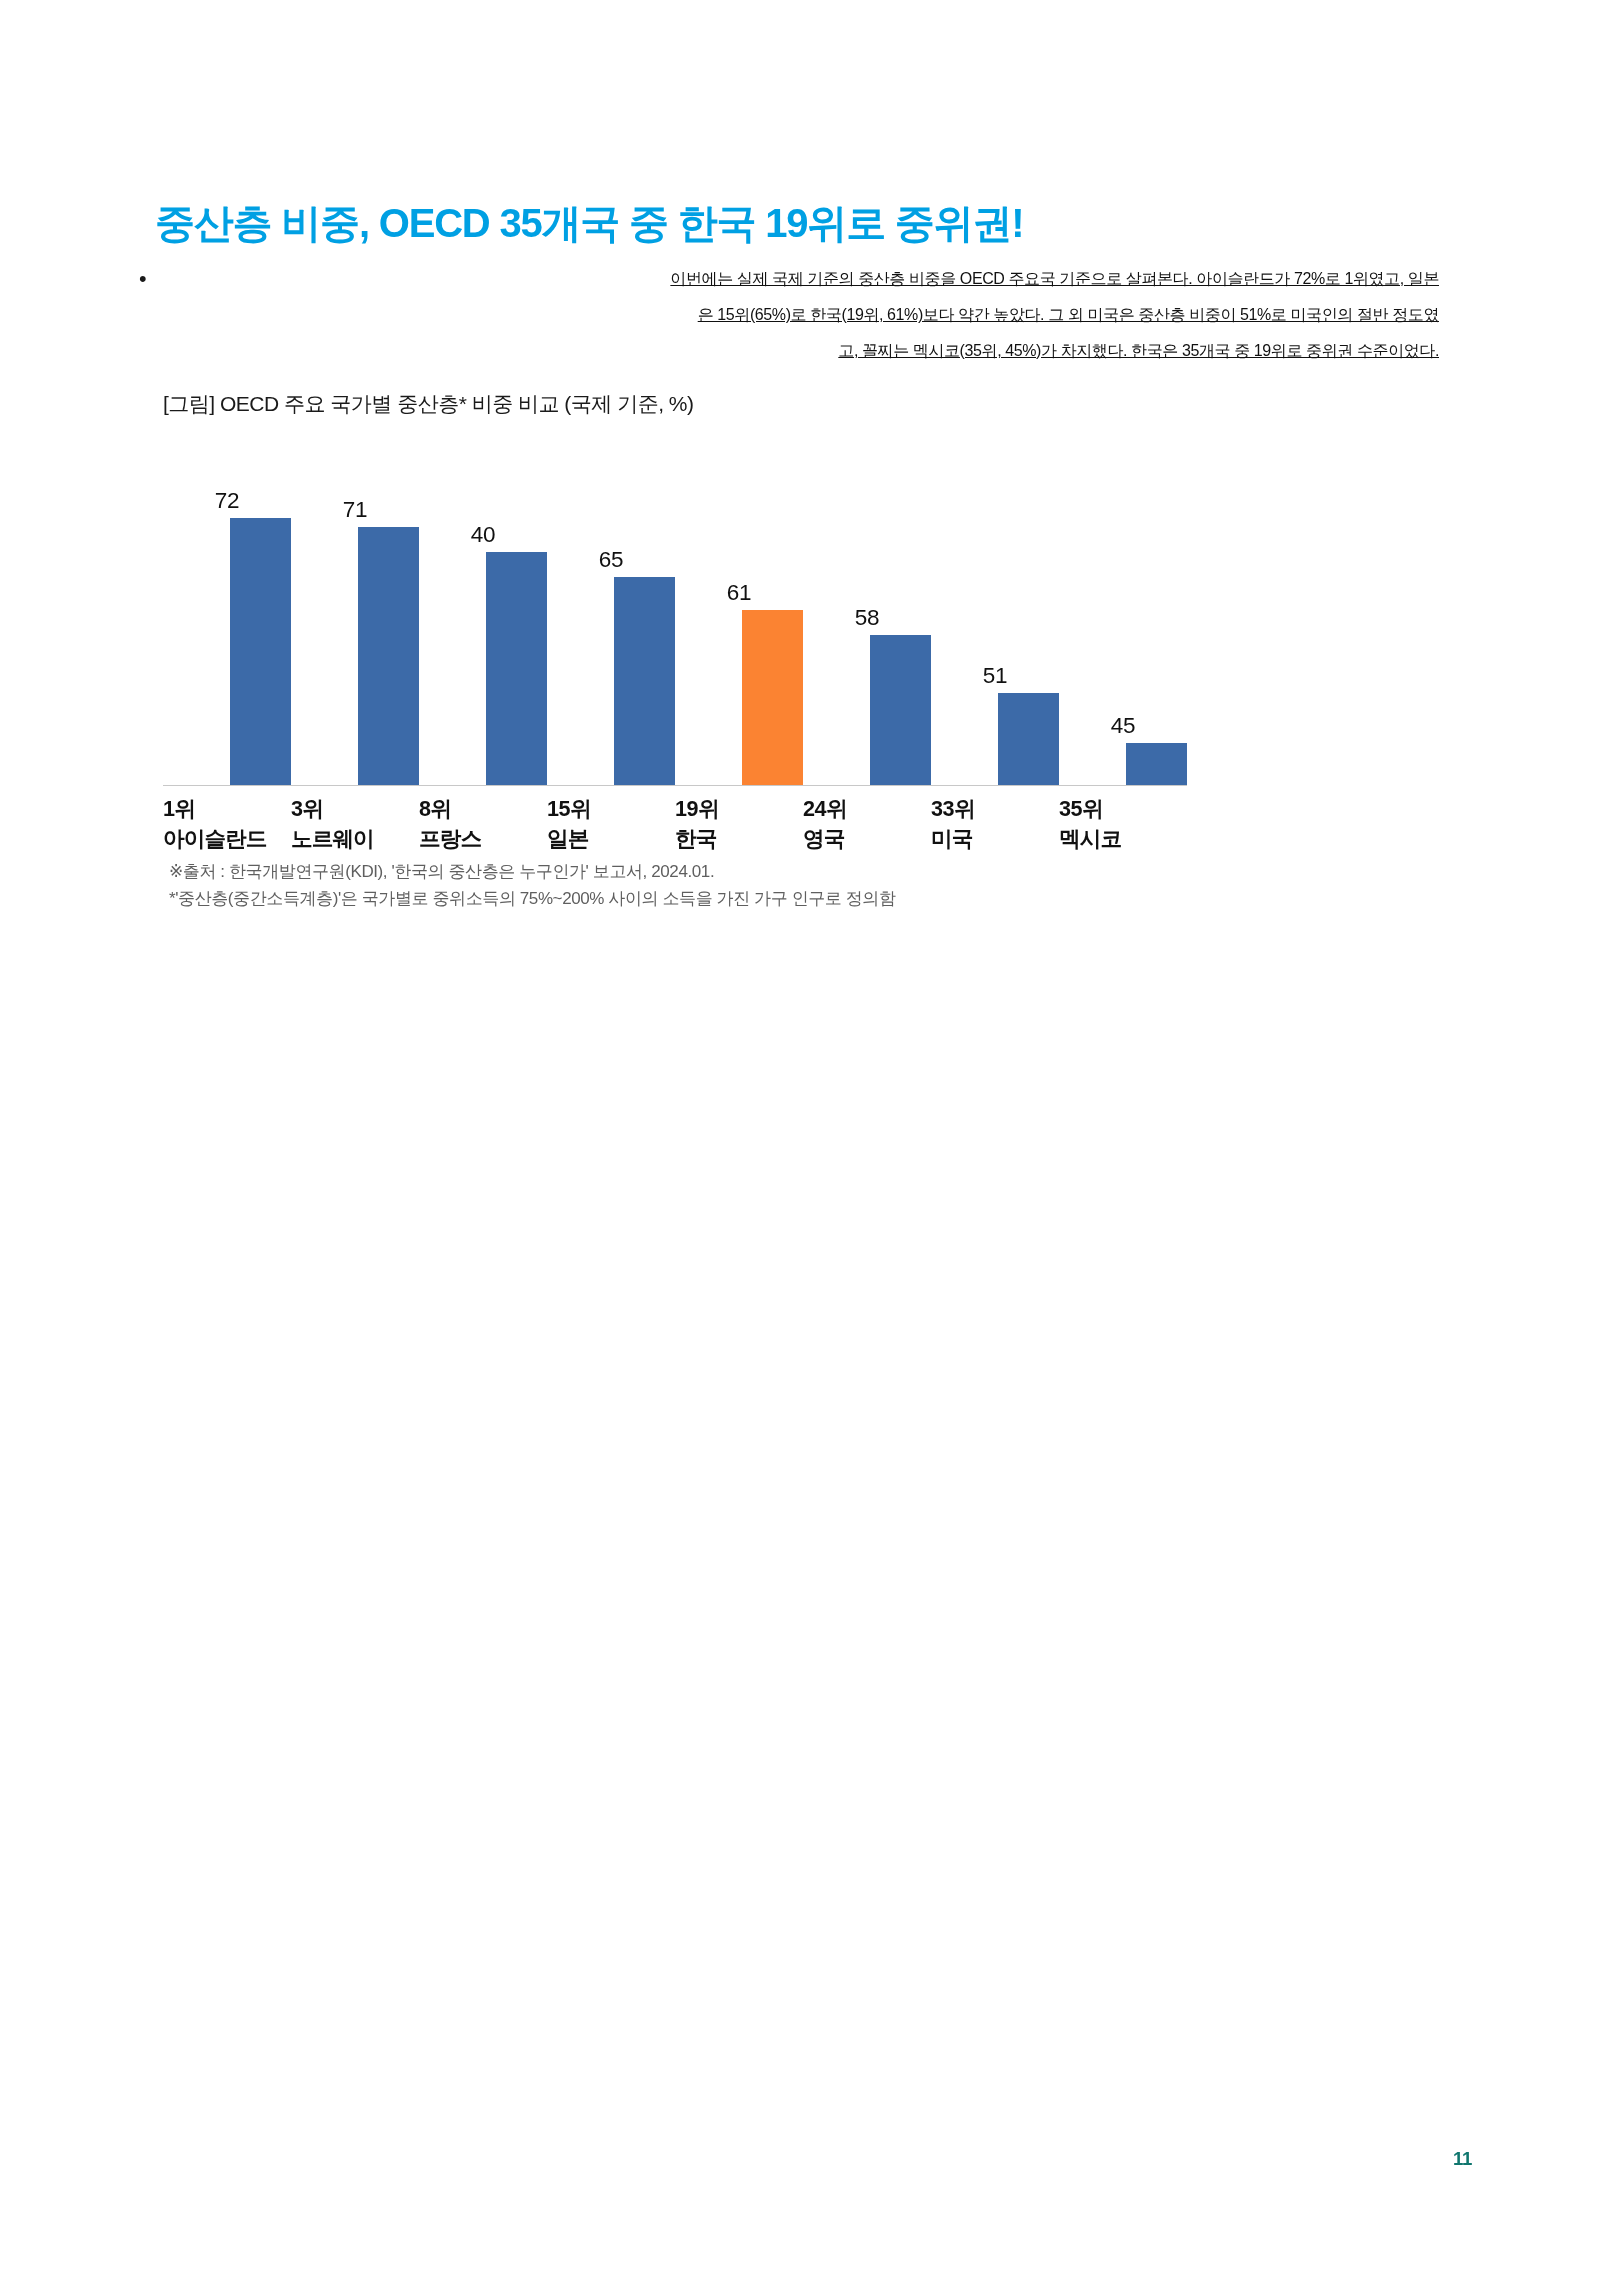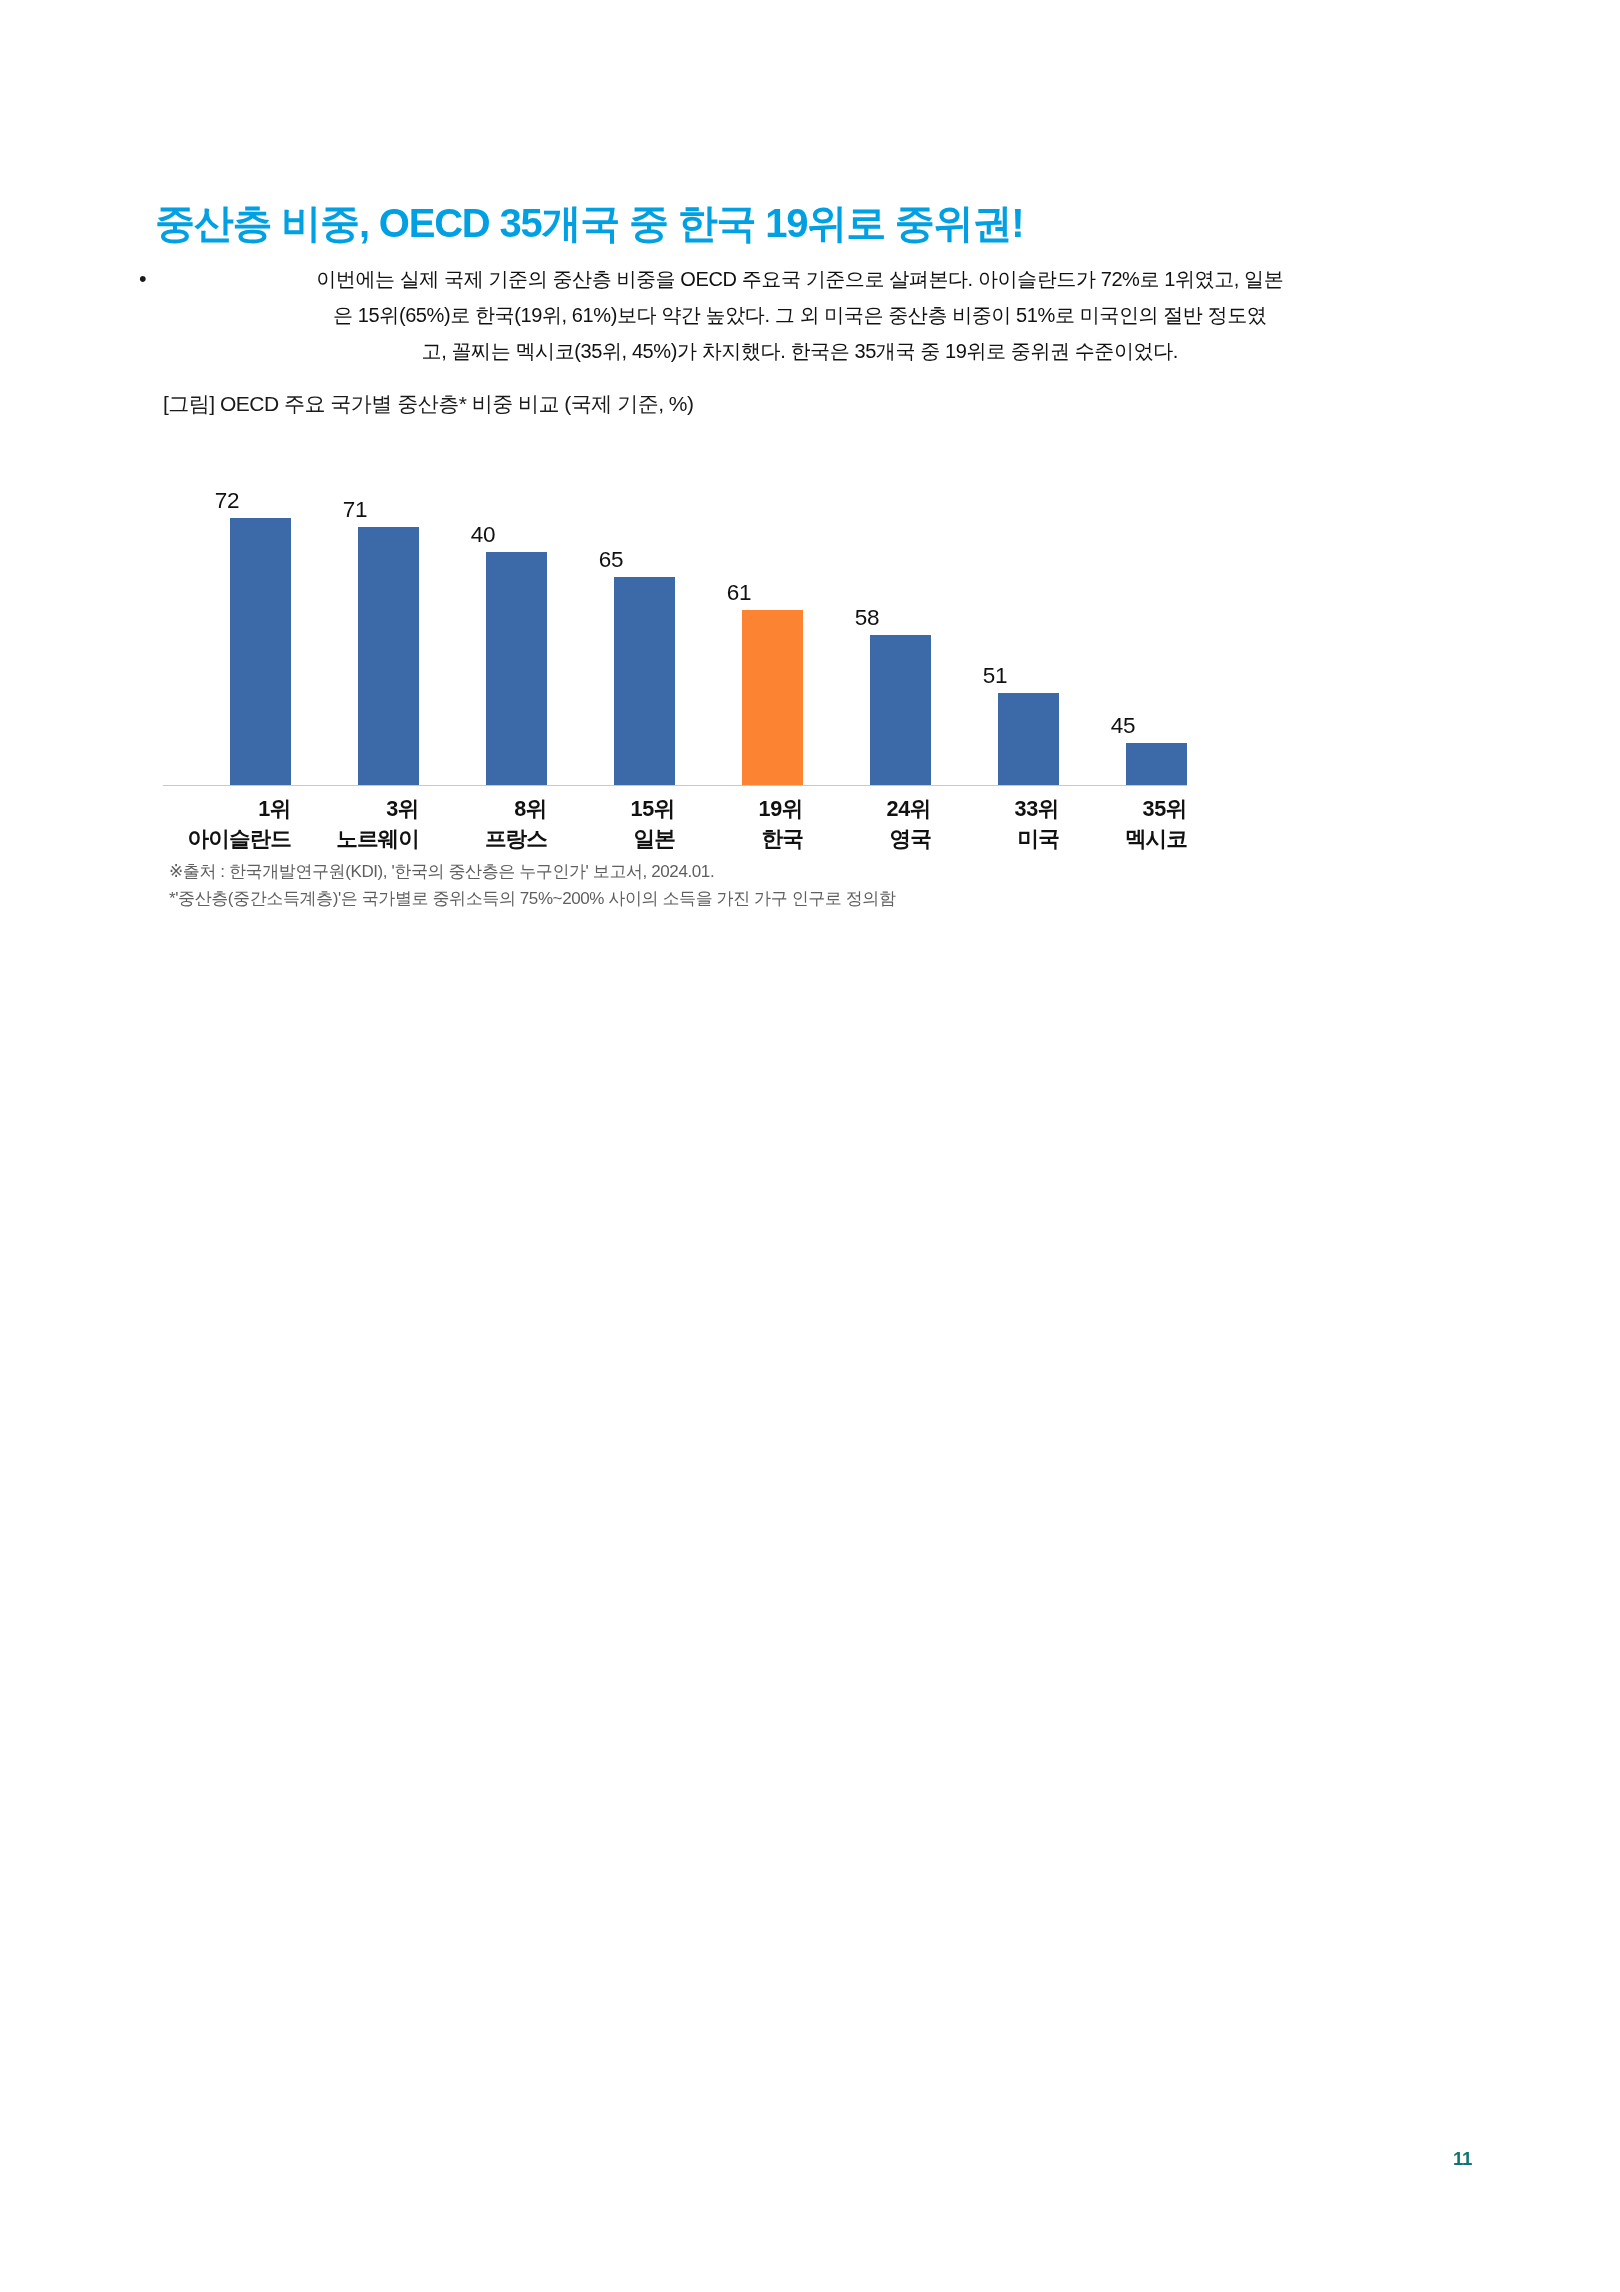--- a/index.html
+++ b/index.html
@@ -50,25 +50,26 @@
     flex: 0 0 25.5px;
     font-size: 21.6px;
     line-height: 36px;
     color: #1a1a1a;
     text-align: left;
     padding-left: 3.9px;
     box-sizing: border-box;
   }
   .body-text {
     flex: 1 1 auto;
-    font-size: 20px;
+    font-size: 16px;
     line-height: 36px;
     letter-spacing: -0.4px;
     color: #111111;
-    text-align: center;
+    text-align: right;
+    text-decoration: underline;
   }
   .body-text p {
     margin: 0;
     white-space: nowrap;
   }
 
   
   .fig-caption {
     position: absolute;
     left: 163px;
@@ -142,21 +143,21 @@
   .xlabels {
     position: absolute;
     left: 0;
     right: 0;
     top: 341px;
     display: flex;
     justify-content: space-between;
   }
   .xlabel-slot {
     flex: 1 1 0;
-    text-align: right;
+    text-align: left;
     line-height: 30px;
   }
   .xlabel-rank {
     display: block;
     font-size: 21.6px;
     font-weight: bold;
     color: #111111;
     letter-spacing: -0.4px;
   }
   .xlabel-country {

